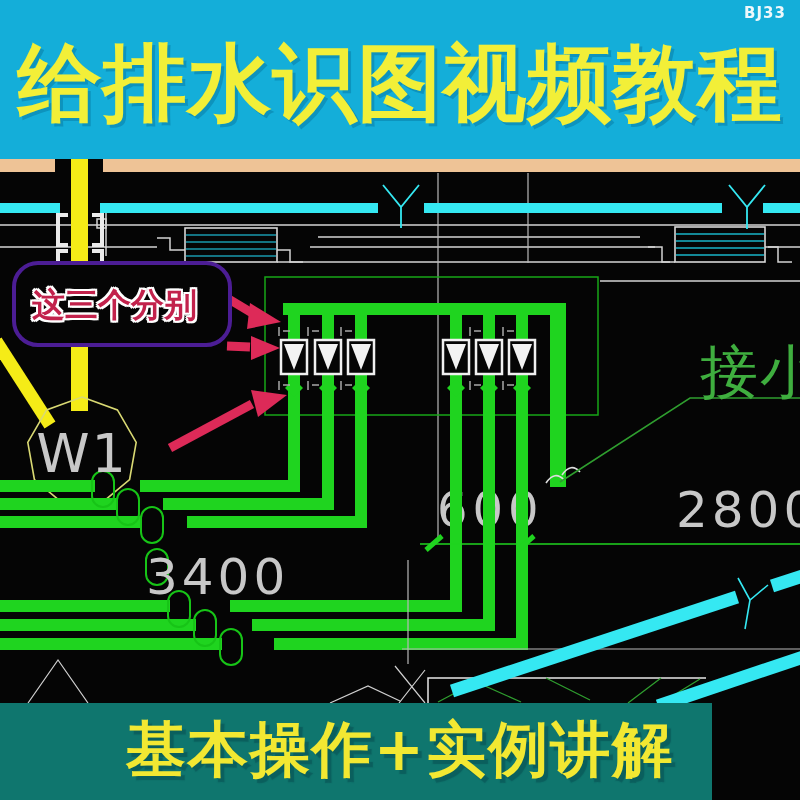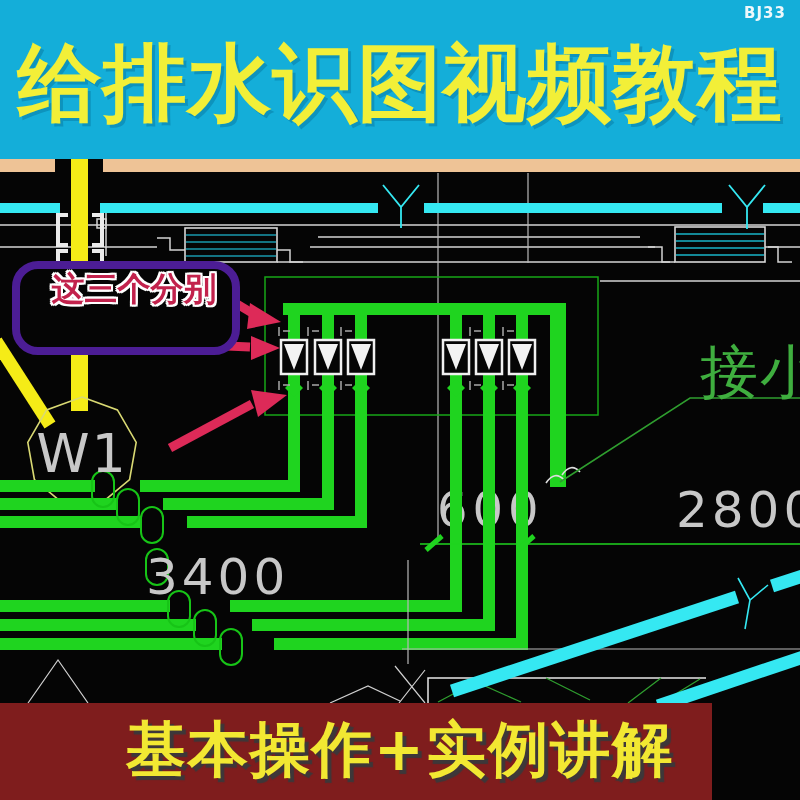--- a/index.html
+++ b/index.html
@@ -7,29 +7,29 @@
          font-family:"DejaVu Sans","Liberation Sans",sans-serif;}
   
   .top-banner{position:absolute;left:0;top:0;width:800px;height:159px;background:#14aed9;}
   .main-title{position:absolute;left:0;top:0;width:800px;height:159px;line-height:165px;
       text-align:center;font-family:"DejaVu Serif","Liberation Serif",serif;font-weight:bold;
       font-size:84px;color:#f2ef38;letter-spacing:1px;white-space:nowrap;
       text-shadow:3px 3px 0 #0d93bd;}
   .watermark{position:absolute;right:14px;top:4px;font-size:15px;font-weight:bold;
       color:#eef8fb;letter-spacing:1px;margin-left:22px;}
   
-  .bottom-banner{position:absolute;left:0;top:703px;width:712px;height:97px;background:#7f1d1d;}
+  .bottom-banner{position:absolute;left:0;top:703px;width:712px;height:97px;background:#0f766e;}
   .footer-caption{position:absolute;left:0;top:0;width:800px;height:97px;line-height:92px;
       text-align:center;font-weight:bold;font-size:60px;color:#f2e832;letter-spacing:2px;
       white-space:nowrap;text-shadow:4px 4px 1px rgba(8,76,80,0.55);}
   
   .cad{position:absolute;left:0;top:159px;width:800px;height:544px;}
   
   .callout{position:absolute;left:12px;top:261px;width:196px;height:78px;background:#050505;
-      border:8px solid #4c1d95;border-radius:26px;z-index:5;display:flex;flex-direction:row;
+      border:4px solid #4c1d95;border-radius:26px;z-index:5;display:flex;flex-direction:column;
       justify-content:center;padding-left:16px;}
   .callout span{font-size:33px;font-weight:bold;line-height:39px;color:#c2224c;white-space:nowrap;
       text-shadow:-2px -2px 0 #fff,2px -2px 0 #fff,-2px 2px 0 #fff,2px 2px 0 #fff,
                   -2px 0 0 #fff,2px 0 0 #fff,0 -2px 0 #fff,0 2px 0 #fff;}
   text.cadnum{font-family:"DejaVu Sans","Liberation Sans",sans-serif;fill:#c8c8c8;}
   text.cadcn{font-family:"DejaVu Sans","Liberation Sans",sans-serif;fill:#3fae3f;}
 </style>
 </head>
 <body>
 

